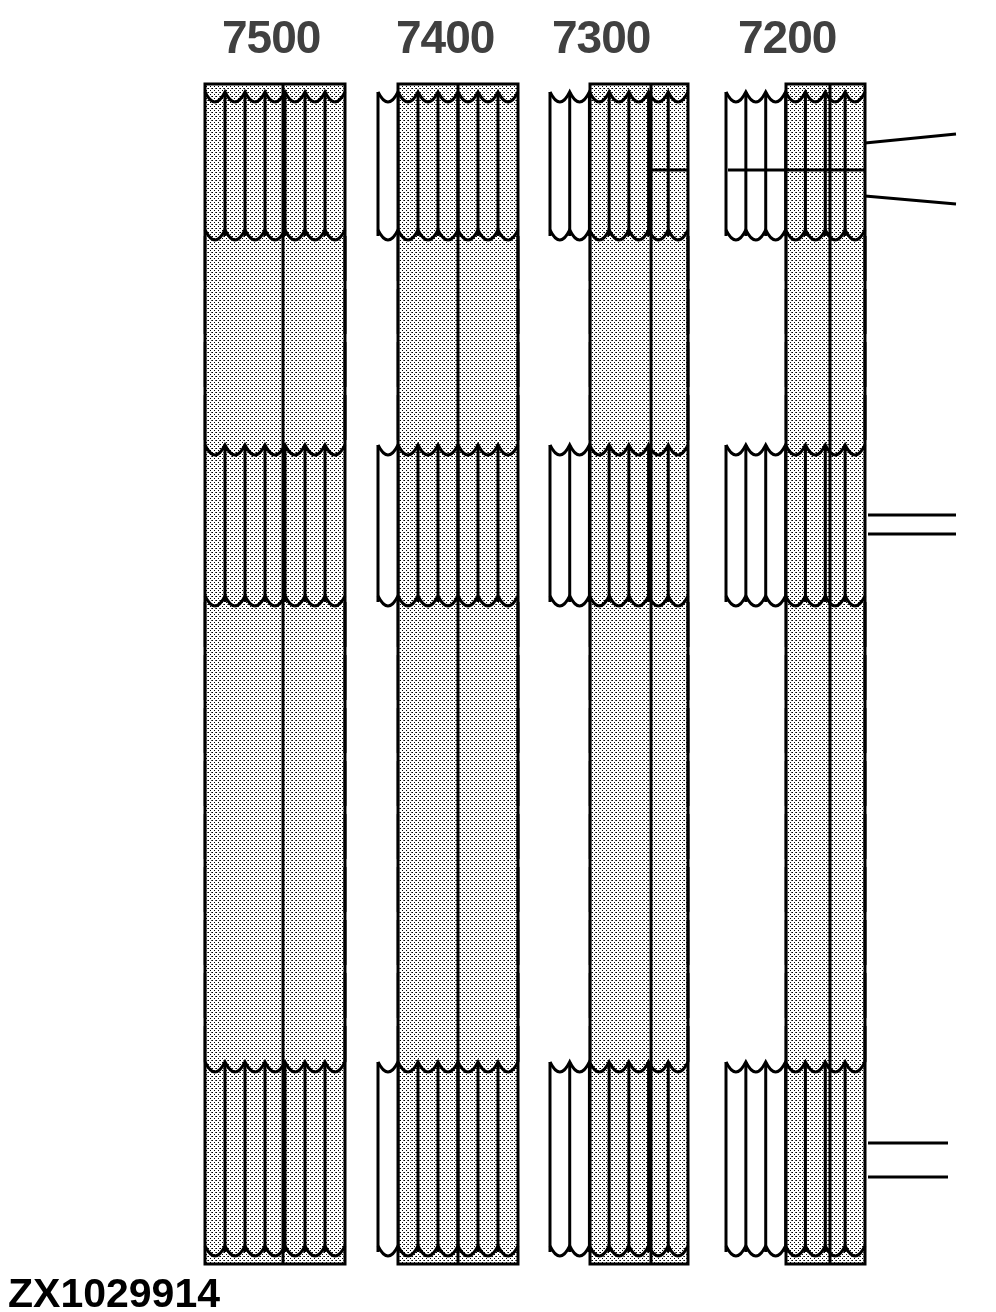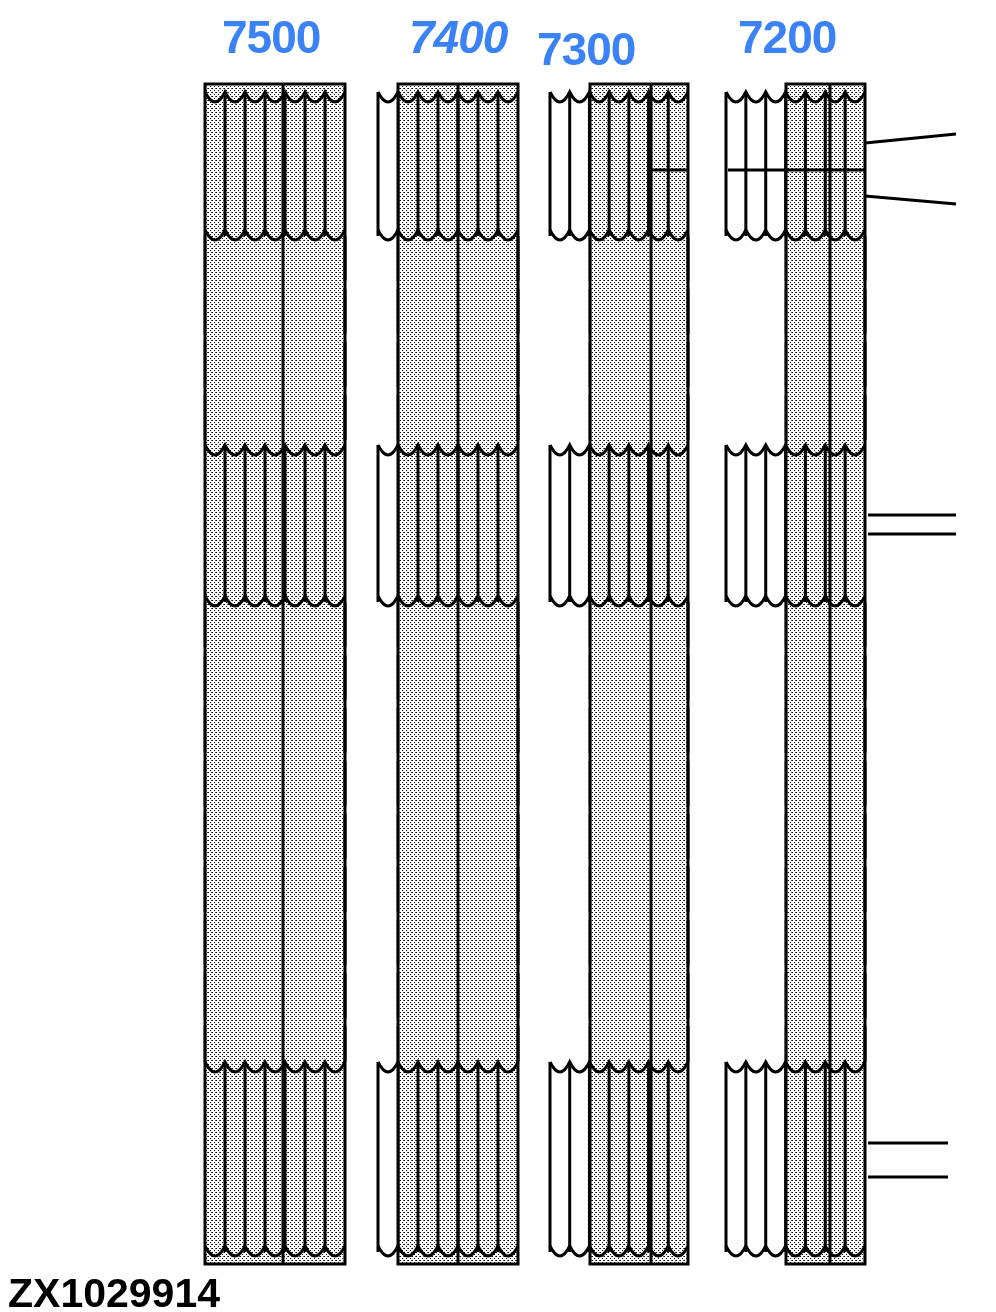--- a/index.html
+++ b/index.html
@@ -1,26 +1,26 @@
 <!DOCTYPE html>
 <html><head>
 <meta charset="utf-8">
 <style>
   html,body{margin:0;padding:0;background:#ffffff;}
   body{width:996px;height:1312px;position:relative;overflow:hidden;font-family:"Liberation Sans",sans-serif;}
-  .hdr{position:absolute;top:10px;font-weight:bold;font-size:46px;color:#3b82f6;letter-spacing:-1px;}
+  .hdr{position:absolute;top:10px;font-weight:bold;font-size:46px;color:#404040;letter-spacing:-1px;}
   .figid{position:absolute;left:8px;top:1270px;font-weight:bold;font-size:41px;color:#000;}
   svg{position:absolute;left:0;top:0;}
 </style>
 </head>
 <body>
 
 <div class="hdr" style="left:222px;">7500</div>
-<div class="hdr" style="left:409px;font-style:italic;">7400</div>
-<div class="hdr" style="left:537px;margin-top:12px;">7300</div>
+<div class="hdr" style="left:396px;">7400</div>
+<div class="hdr" style="left:552px;">7300</div>
 <div class="hdr" style="left:738px;">7200</div>
 
 <svg width="996" height="1312" viewBox="0 0 996 1312" xmlns="http://www.w3.org/2000/svg">
   <defs>
     <pattern id="stip" width="4" height="4" patternUnits="userSpaceOnUse">
       <rect width="4" height="4" fill="#fff"></rect>
       <rect x="0" y="0" width="1" height="1" fill="#000"></rect>
       <rect x="2" y="2" width="1" height="1" fill="#000"></rect>
       <rect x="3" y="0" width="1" height="1" fill="#555"></rect>
     </pattern>

